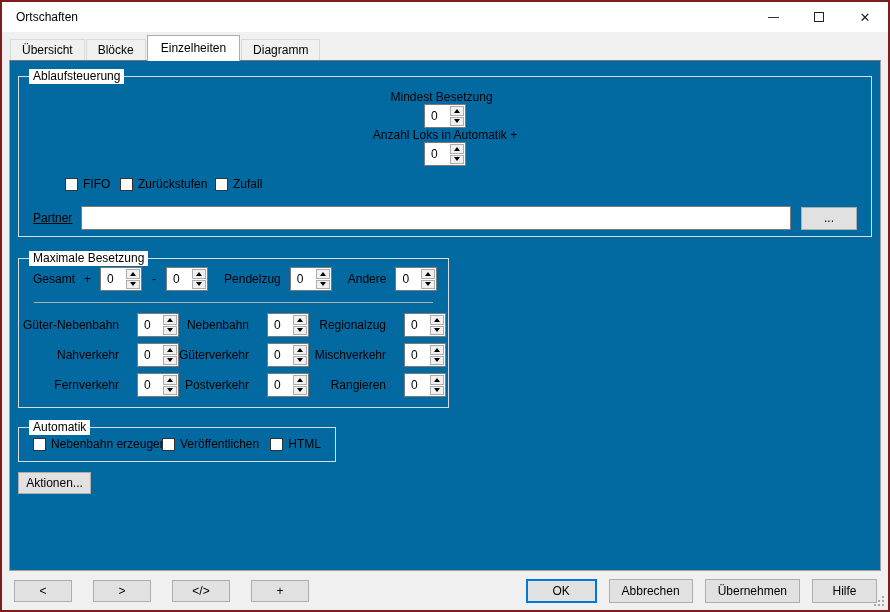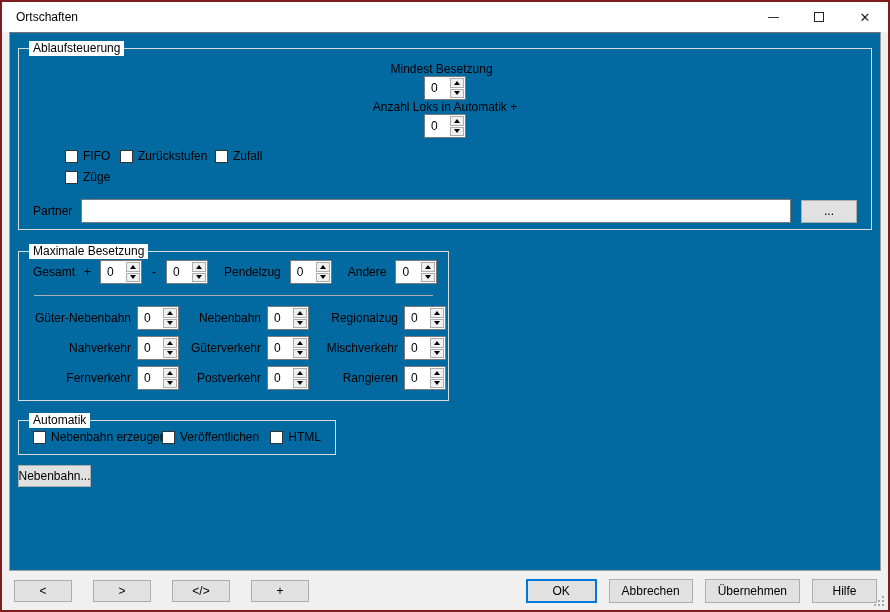--- a/index.html
+++ b/index.html
@@ -75,25 +75,25 @@
   .btn {
     background:#e1e1e1; border:1px solid #adadad; font-family:"Liberation Sans",sans-serif;
     font-size:12px; color:#000; display:inline-flex; align-items:center; justify-content:center;
     cursor:default;
   }
   .btn-browse { width:56px; height:23px; margin-left:10px; flex:0 0 auto; }
   .btn-aktionen { width:73px; height:22px; margin-top:10px; margin-left:0; }
   
   .lbl { white-space:nowrap; }
   .lbl-mindest { width:109px; }
-  .lbl-partner { width:48px; }
+  .lbl-partner { width:48px;text-decoration:underline; }
   .lbl-gesamt { margin-right:9px; }
   
   .mb-grid { display:grid; grid-template-columns:146px 130px 137px; row-gap:6px; }
-  .mb-cell { display:flex; align-items:center; justify-content:flex-end; gap:6px; }
+  .mb-cell { display:flex; align-items:center; justify-content:flex-end; gap:18px; }
   .mb-cell .lbl { text-align:right; }
   
   .footer { height:39px; flex:0 0 auto; display:flex; align-items:center; background:#f0f0f0; padding:0 11px 0 12px; }
   .nav-btn { width:58px; height:22px; margin-right:21px; }
   .footer-spacer { flex:1; }
   .action-btn { height:24px; min-width:65px; padding:3px 12px; margin-left:12px; }
   .btn-ok { border:2px solid #0078d7; min-width:71px; }
   .grip { position:absolute; right:4px; bottom:4px; width:2px; height:2px; background:#a8a8a8;
           box-shadow:-4px 0 #a8a8a8, -8px 0 #a8a8a8, 0 -4px #a8a8a8, -4px -4px #a8a8a8, 0 -8px #a8a8a8; }
 </style>
@@ -109,20 +109,34 @@
       <span class="glyph-min"></span>
     </div>
     <div class="win-btn">
       <span class="glyph-max"></span>
     </div>
     <div class="win-btn">
       <span class="glyph-close">✕</span>
     </div>
   </div>
 
+  <div class="tabstrip">
+    <div class="tab">
+      <span>Übersicht</span>
+    </div>
+    <div class="tab">
+      <span>Blöcke</span>
+    </div>
+    <div class="tab active">
+      <span>Einzelheiten</span>
+    </div>
+    <div class="tab">
+      <span>Diagramm</span>
+    </div>
+  </div>
 
   <div class="panel">
 
     
     <div class="group group-ablauf">
       <span class="group-legend">Ablaufsteuerung</span>
 
       <div class="row row-top">
         <span class="lbl lbl-mindest">Mindest Besetzung</span>
         <div class="spin">
@@ -160,26 +174,20 @@
         <label class="cb" style="width:95px">
           <span class="cb-box"></span>
           <span class="cb-label">Zurückstufen</span>
         </label>
         <label class="cb">
           <span class="cb-box"></span>
           <span class="cb-label">Zufall</span>
         </label>
       </div>
 
-      <div class="row cb-row">
-        <label class="cb">
-          <span class="cb-box"></span>
-          <span class="cb-label">Züge</span>
-        </label>
-      </div>
 
 
       <div class="row partner-row">
         <span class="lbl lbl-partner">Partner</span>
         <input class="text-input" value="" style="">
         <button class="btn btn-browse">...</button>
       </div>
     </div>
 
     
@@ -392,21 +400,21 @@
           <span class="cb-box"></span>
           <span class="cb-label">Veröffentlichen</span>
         </label>
         <label class="cb">
           <span class="cb-box"></span>
           <span class="cb-label">HTML</span>
         </label>
       </div>
     </div>
 
-    <button class="btn btn-aktionen">Nebenbahn...</button>
+    <button class="btn btn-aktionen">Aktionen...</button>
   </div>
 
   <div class="footer">
     <button class="btn nav-btn">&lt;</button>
     <button class="btn nav-btn">&gt;</button>
     <button class="btn nav-btn">&lt;/&gt;</button>
     <button class="btn nav-btn">+</button>
     <span class="footer-spacer"></span>
     <button class="btn action-btn btn-ok">OK</button>
     <button class="btn action-btn">Abbrechen</button>

